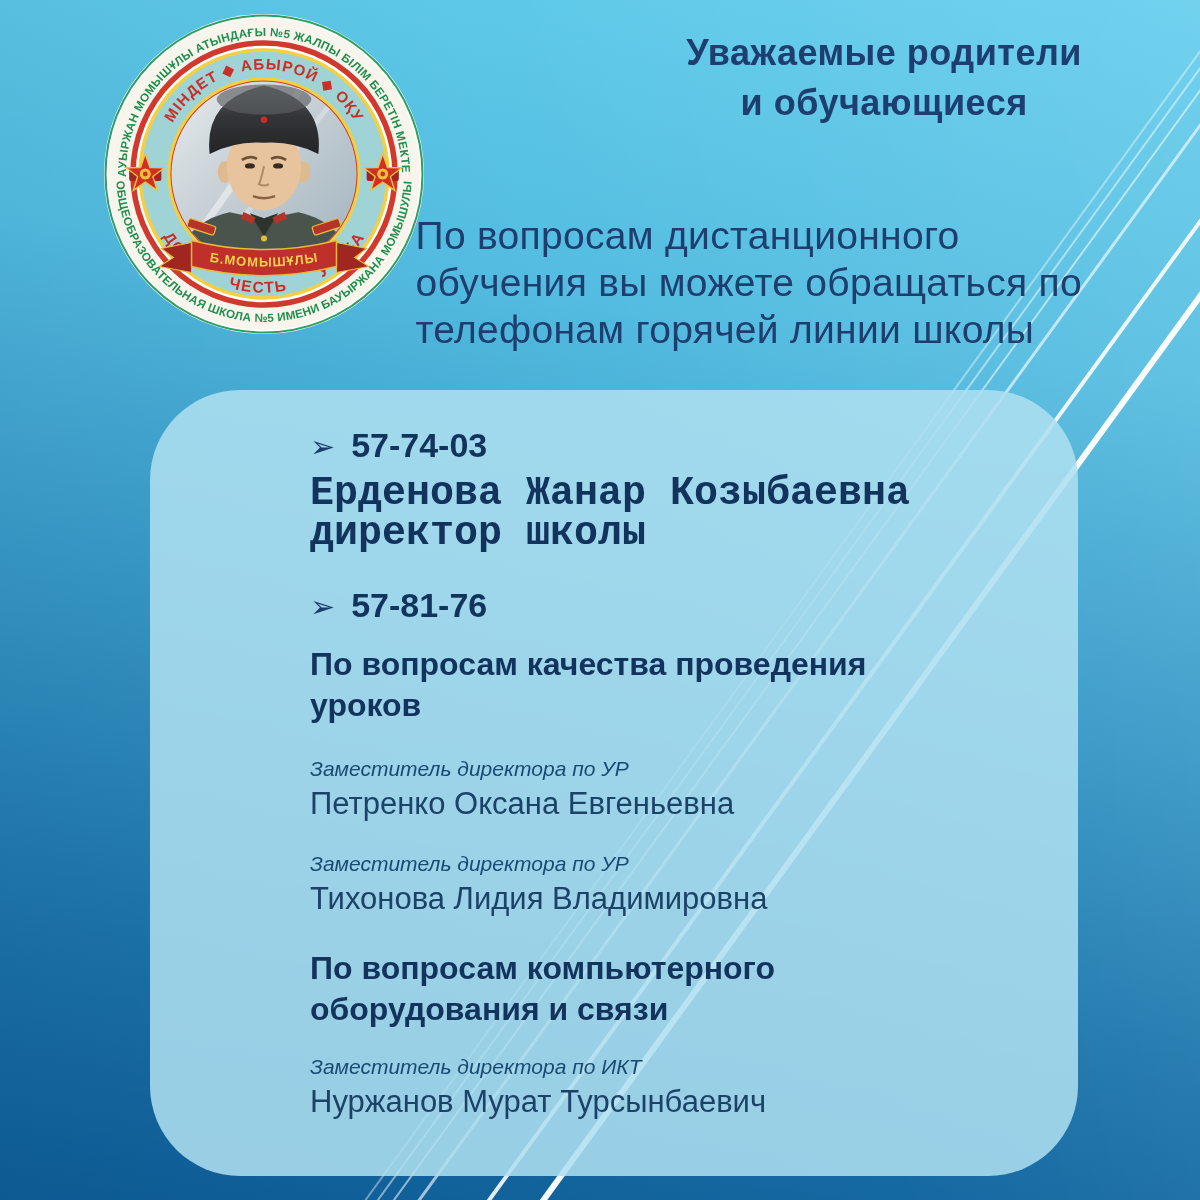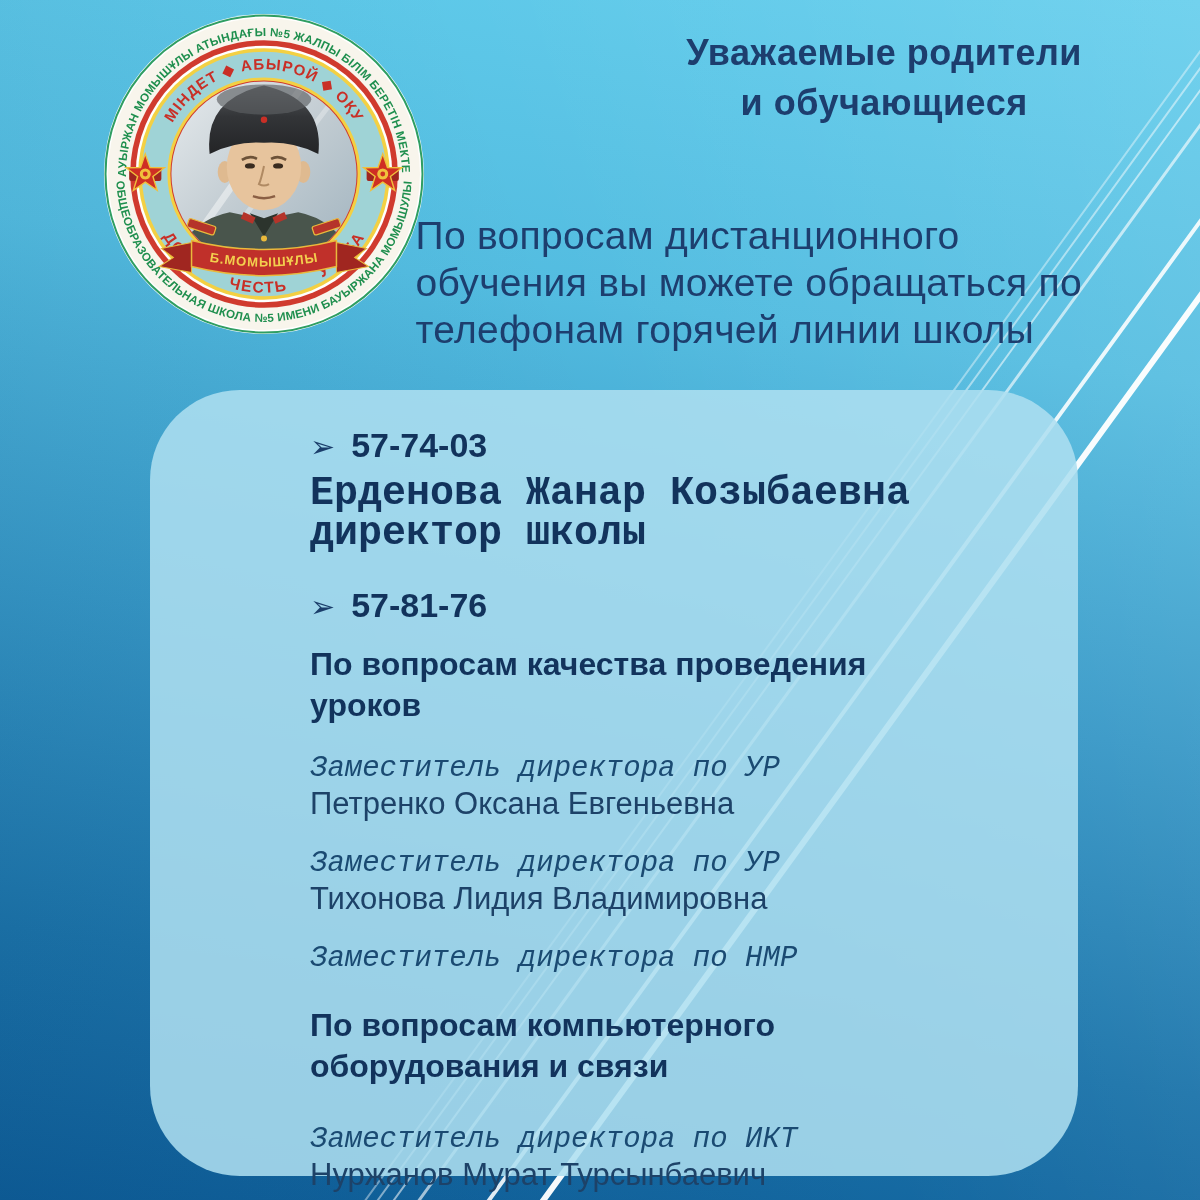--- a/index.html
+++ b/index.html
@@ -30,24 +30,24 @@
   
   .panel{position:absolute;left:150px;top:390px;width:928px;height:786px;
     border-radius:90px;background:rgba(174,223,240,0.87);
     box-shadow:0 0 0 0 transparent;}
   .panel-inner{position:absolute;left:160px;top:34px;right:30px;}
   .phone-row{display:flex;align-items:baseline;gap:16px;
     color:#12335c;font-weight:700;font-size:34px;line-height:42px;}
   .bullet{font-family:"DejaVu Sans", sans-serif;font-size:30px;color:#1b3e6b;}
   .b-line{color:#12335c;font-weight:700;font-size:40px;line-height:40px;font-family:Liberation Mono, monospace;}
   .heading{color:#12335c;font-weight:700;font-size:32px;line-height:41px;}
-  .role{color:#1a4a72;font-style:italic;font-size:29px;line-height:33px;font-family:Liberation Mono, monospace;}
+  .role{color:#1a4a72;font-style:italic;font-size:21px;line-height:33px;}
   .pname{color:#1d4268;font-size:31px;line-height:38px;}
   .mt6{margin-top:6px;}.mt4{margin-top:16px;}
-  .mt24{margin-top:24px;}.mt26{margin-top:26px;}.mt20{margin-top:36px;}
+  .mt24{margin-top:24px;}.mt26{margin-top:26px;}.mt20{margin-top:20px;}
   .mt30{margin-top:30px;}
   
   .logo{position:absolute;left:103px;top:13px;width:322px;height:322px;}
   .logo svg{display:block;width:100%;height:100%;}
   .arc-outer{fill:#1f8f4e;font-size:11.6px;font-weight:700;letter-spacing:.25px;}
   .arc-motto{fill:#c92f26;font-size:15px;font-weight:700;letter-spacing:1.2px;}
   .arc-motto-b{fill:#c92f26;font-size:15.5px;font-weight:700;letter-spacing:1.5px;word-spacing:30px;}
   .ribbon-text{fill:#f3cf4e;font-size:13px;font-weight:700;letter-spacing:1px;}
 </style>
 </head>
@@ -193,21 +193,20 @@
       </div>
       <div class="heading mt4">По вопросам качества проведения</div>
       <div class="heading">уроков</div>
 
       <div class="role mt26">Заместитель директора по УР</div>
       <div class="pname">Петренко Оксана Евгеньевна</div>
 
       <div class="role mt24">Заместитель директора по УР</div>
       <div class="pname">Тихонова Лидия Владимировна</div>
 
-      <div class="role mt24">Заместитель директора по НМР</div>
 
       <div class="heading mt30">По вопросам  компьютерного</div>
       <div class="heading">оборудования и связи</div>
 
       <div class="role mt20">Заместитель директора по ИКТ</div>
       <div class="pname">Нуржанов Мурат Турсынбаевич</div>
 
     </div>
   </div>
 

